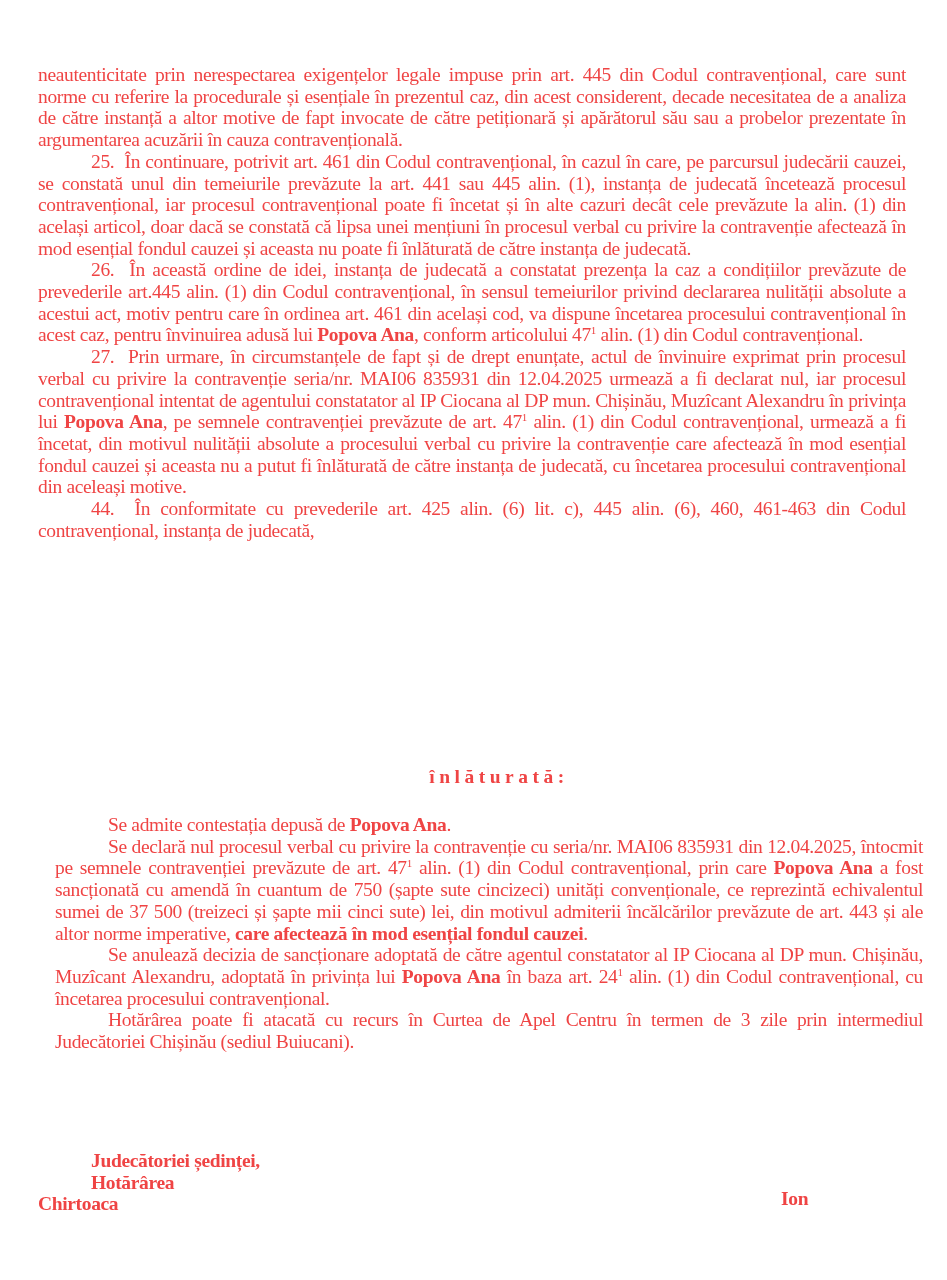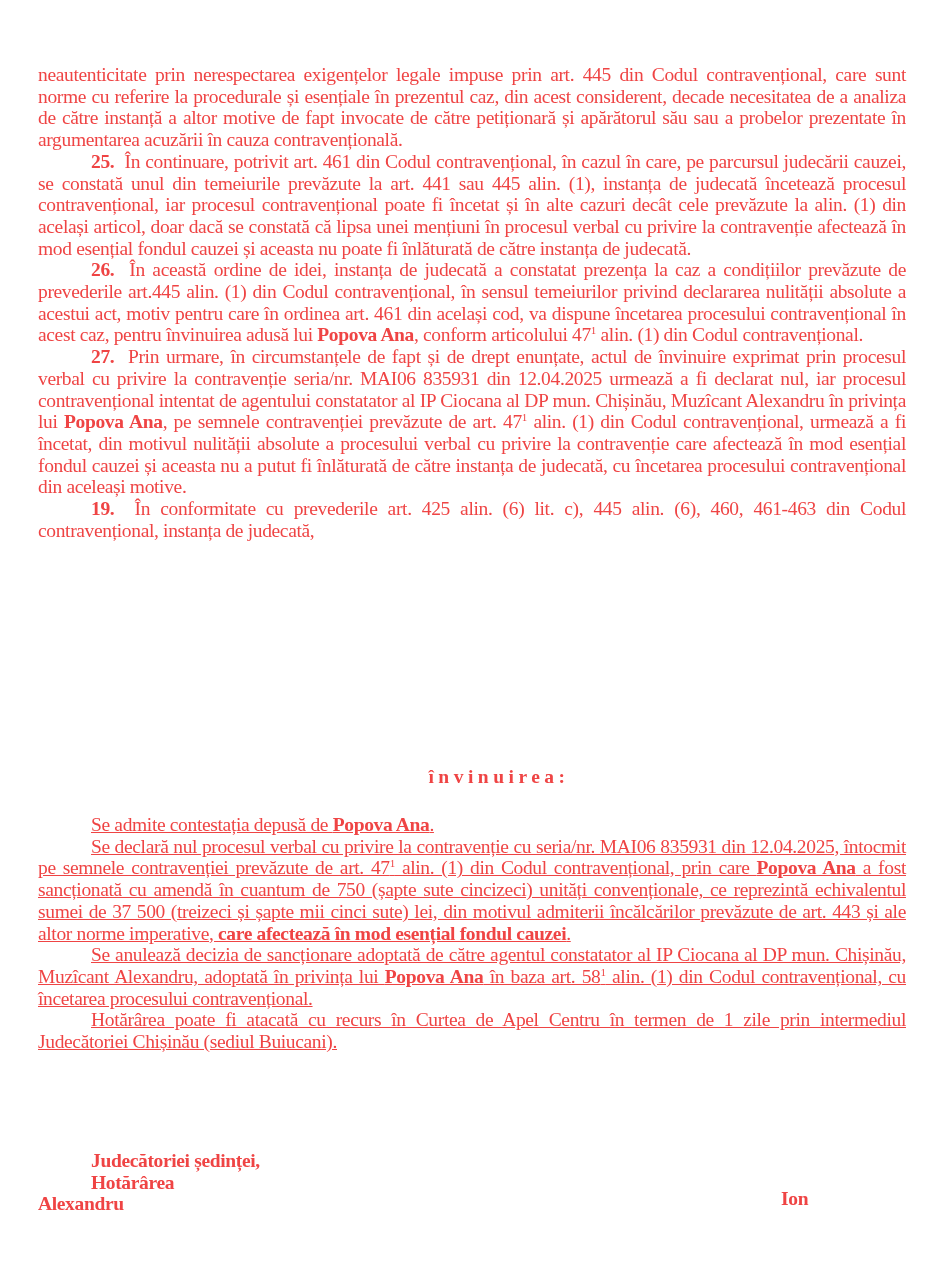--- a/index.html
+++ b/index.html
@@ -5,63 +5,63 @@
     html, body { margin: 0; padding: 0; background: #ffffff; }
     body { width: 947px; height: 1280px; overflow: hidden; position: relative; }
     .page {
       position: absolute; left: 38px; top: 64px; width: 868px;
       font-family: "Liberation Serif", serif;
       font-size: 19.5px; line-height: 21.7px; color: #ef4444;
       letter-spacing: -0.35px; word-spacing: 0px;
     }
     .p { text-align: justify; margin: 0; }
     .p.ind { text-indent: 53px; }
-    .num { font-weight: bold; }
+    .num { font-weight: normal; }
     b { font-weight: bold; }
     sup { font-size: 11px; line-height: 0; vertical-align: 7px; }
     .heading {
       position: absolute; left: 0; width: 868px; top: 702px;
       text-align: center; font-weight: bold; letter-spacing: 4.5px; margin: 0;
       padding-left: 54px; box-sizing: border-box;
     }
-    .decision { position: absolute; left: 0; top: 750px; width: 868px; text-decoration: underline; }
+    .decision { position: absolute; left: 17px; top: 750px; width: 868px; }
     .sign { position: absolute; left: 0; top: 1086px; width: 868px; font-weight: bold; }
     .sign .line { height: 21.7px; position: relative; }
     .sign .l1, .sign .l2 { padding-left: 53px; }
     .sign .ion { position: absolute; left: 743px; top: 16px; }
   </style>
 </head>
 <body>
 
 <div class="page">
 
   <p class="p"><span>neautenticitate prin nerespectarea exigențelor legale impuse prin art. 445 din Codul contravențional, care sunt norme cu referire la procedurale și esențiale în prezentul caz, din acest considerent, decade necesitatea de a analiza de către instanță a altor motive de fapt invocate de către petiționară și apărătorul său sau a probelor prezentate în argumentarea acuzării în cauza contravențională.</span></p>
 
   <p class="p ind"><span class="num">25.</span>&nbsp; <span>În continuare, potrivit art. 461 din Codul contravențional, în cazul în care, pe parcursul judecării cauzei, se constată unul din temeiurile prevăzute la art. 441 sau  445 alin. (1), instanța de judecată încetează procesul contravențional, iar procesul contravențional poate fi încetat și în alte cazuri decât cele prevăzute la alin. (1) din același articol, doar dacă se constată că lipsa unei mențiuni în procesul verbal cu privire la contravenție afectează în mod esențial fondul cauzei și aceasta nu poate fi înlăturată de către instanța de judecată.</span></p>
 
   <p class="p ind"><span class="num">26.</span>&nbsp; <span>În această ordine de idei, instanța de judecată a constatat prezența la caz a condițiilor prevăzute de prevederile art.445 alin. (1) din Codul contravențional, în sensul temeiurilor privind declararea nulității absolute a acestui act, motiv pentru care în ordinea art. 461 din același cod, va dispune încetarea procesului contravențional în acest caz, pentru învinuirea adusă lui </span><b>Popova Ana</b><span>, conform articolului 47</span><sup>1</sup><span> alin. (1) din Codul contravențional.</span></p>
 
   <p class="p ind"><span class="num">27.</span>&nbsp; <span>Prin urmare, în circumstanțele de fapt și de drept enunțate, actul de învinuire exprimat prin procesul verbal cu privire la contravenție seria/nr. MAI06 835931 din 12.04.2025 urmează a fi declarat nul, iar procesul contravențional intentat de agentului constatator al IP Ciocana al DP mun. Chișinău, Muzîcant Alexandru în privința lui </span><b>Popova Ana</b><span>, pe semnele contravenției prevăzute de art. 47</span><sup>1</sup><span> alin. (1) din Codul contravențional, urmează a fi încetat, din motivul nulității absolute a procesului verbal cu privire la contravenție care afectează în mod esențial fondul cauzei și aceasta nu a putut fi înlăturată de către instanța de judecată, cu încetarea procesului contravențional din aceleași motive.</span></p>
 
-  <p class="p ind"><span class="num">19.</span>&nbsp; <span>În conformitate cu prevederile art. 425 alin. (6) lit. c), 445 alin. (6), 460, 461-463 din Codul contravențional, instanța de judecată,</span></p>
+  <p class="p ind"><span class="num">44.</span>&nbsp; <span>În conformitate cu prevederile art. 425 alin. (6) lit. c), 445 alin. (6), 460, 461-463 din Codul contravențional, instanța de judecată,</span></p>
 
-  <p class="heading">învinuirea:</p>
+  <p class="heading">înlăturată:</p>
 
   <div class="decision">
     <p class="p ind"><span>Se admite contestația depusă de </span><b>Popova Ana</b><span>.</span></p>
 
     <p class="p ind"><span>Se declară nul procesul verbal cu privire la contravenție cu seria/nr. MAI06 835931 din 12.04.2025, întocmit pe semnele contravenției prevăzute de art. 47</span><sup>1</sup><span> alin. (1) din Codul contravențional, prin care </span><b>Popova Ana</b><span> a fost sancționată cu amendă în cuantum de 750 (șapte sute cincizeci) unități convenționale, ce reprezintă echivalentul sumei de 37 500 (treizeci și șapte mii cinci sute) lei, din motivul admiterii încălcărilor prevăzute de art. 443 și ale altor norme imperative, </span><b>care afectează în mod esențial fondul cauzei</b><span>.</span></p>
 
-    <p class="p ind"><span>Se anulează decizia de sancționare adoptată de către agentul constatator al IP Ciocana al DP mun. Chișinău, Muzîcant Alexandru, adoptată în privința lui </span><b>Popova Ana</b><span> în baza art. 58</span><sup>1</sup><span> alin. (1) din Codul contravențional, cu încetarea procesului contravențional.</span></p>
+    <p class="p ind"><span>Se anulează decizia de sancționare adoptată de către agentul constatator al IP Ciocana al DP mun. Chișinău, Muzîcant Alexandru, adoptată în privința lui </span><b>Popova Ana</b><span> în baza art. 24</span><sup>1</sup><span> alin. (1) din Codul contravențional, cu încetarea procesului contravențional.</span></p>
 
-    <p class="p ind"><span>Hotărârea poate fi atacată cu recurs în Curtea de Apel Centru în termen de 1 zile prin intermediul Judecătoriei Chișinău (sediul Buiucani).</span></p>
+    <p class="p ind"><span>Hotărârea poate fi atacată cu recurs în Curtea de Apel Centru în termen de 3 zile prin intermediul Judecătoriei Chișinău (sediul Buiucani).</span></p>
   </div>
 
   <div class="sign">
     <div class="line l1">Judecătoriei ședinței,</div>
     <div class="line l2">
       <span>Hotărârea</span>
       <span class="ion">Ion</span>
     </div>
-    <div class="line">Alexandru</div>
+    <div class="line">Chirtoaca</div>
   </div>
 
 </div>
 
 </body></html>

